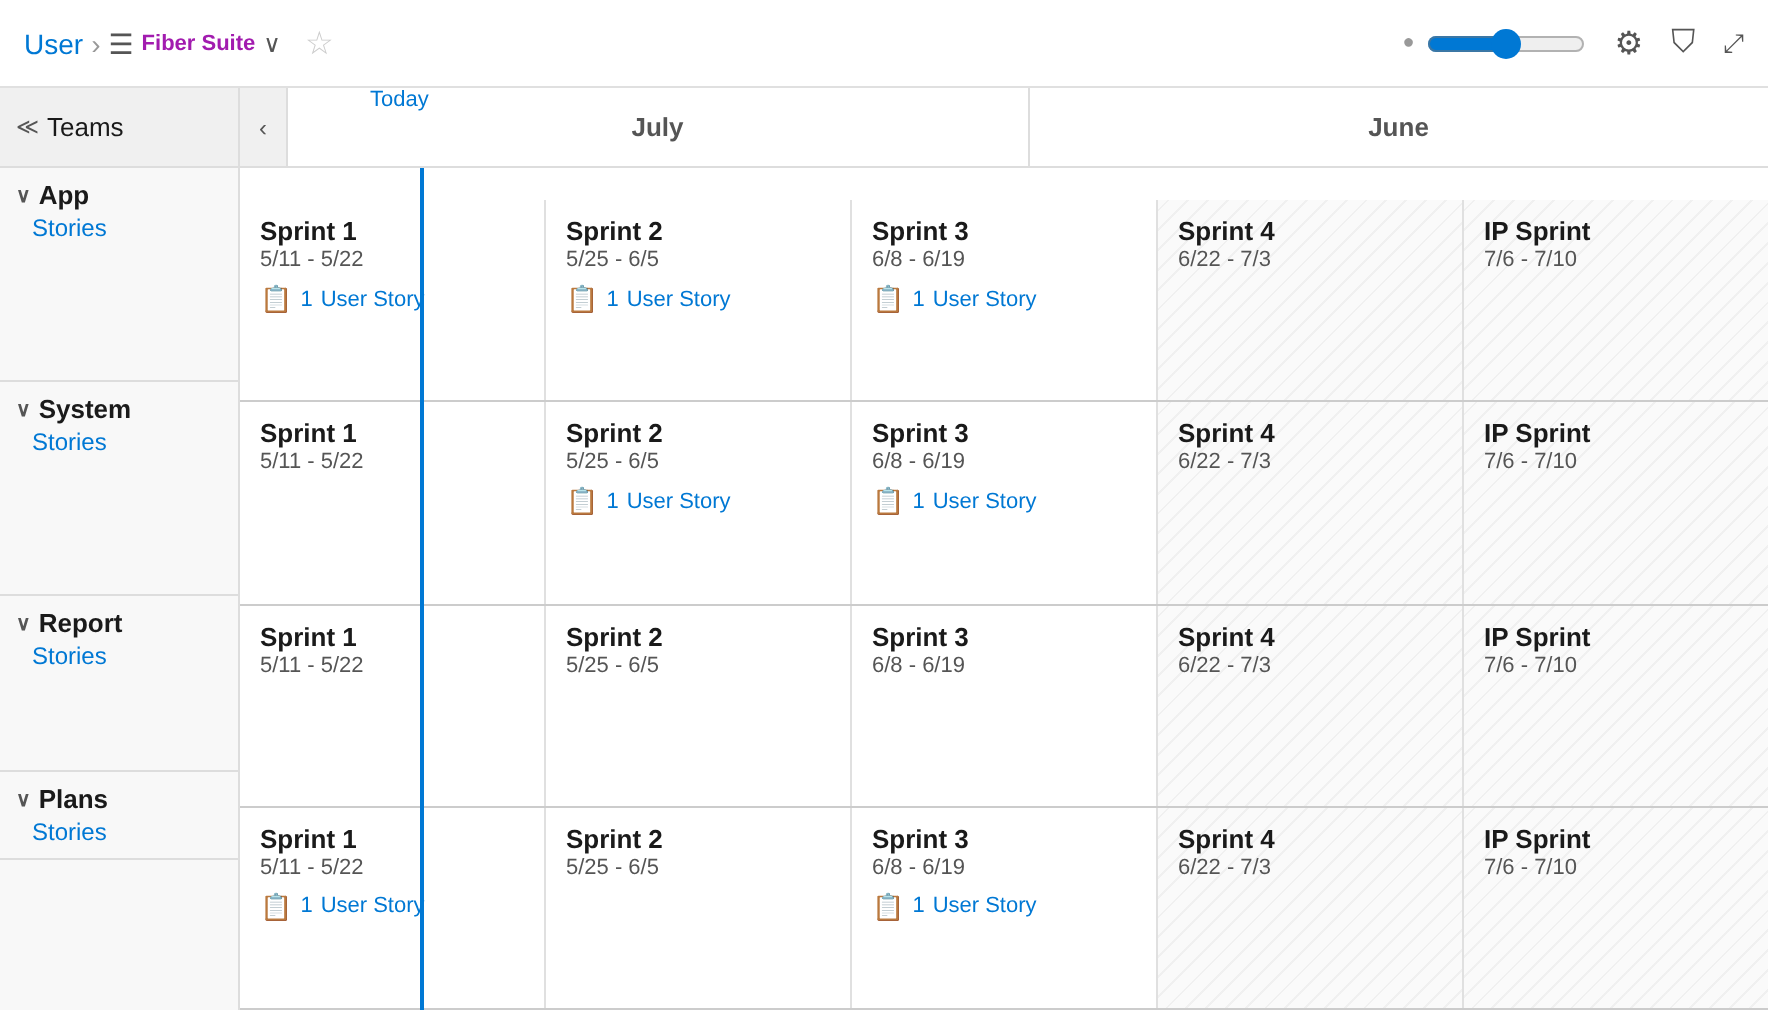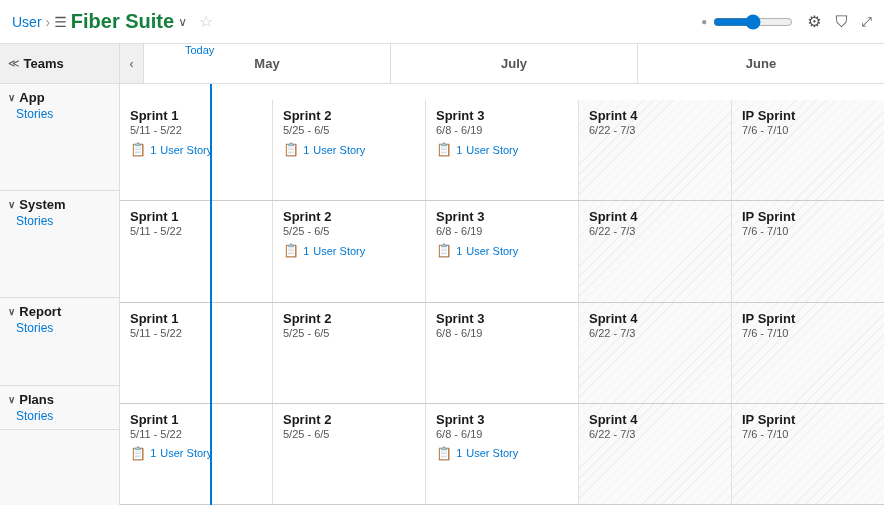--- a/index.html
+++ b/index.html
@@ -12,21 +12,21 @@
       padding: 6px 12px;
       background: #fff;
       border-bottom: 1px solid #e0e0e0;
       height: 44px;
     }
     .header-left { display: flex; align-items: center; gap: 6px; flex: 1; }
     .breadcrumb { display: flex; align-items: center; gap: 4px; color: #666; font-size: 14px; }
     .breadcrumb-plans { color: #0078d4; cursor: pointer; }
     .breadcrumb-sep { color: #999; }
     .breadcrumb-icon { color: #555; }
-    .breadcrumb-title { font-weight: 600; color: #15803d; font-size: 20px; }
+    .breadcrumb-title { font-weight: 600; color: #a21caf; font-size: 11px; }
     .breadcrumb-chevron { color: #555; font-size: 12px; }
     .star-icon { color: #ccc; font-size: 16px; margin-left: 6px; }
     .header-right { display: flex; align-items: center; gap: 14px; }
     .slider-container { display: flex; align-items: center; gap: 6px; }
     .slider { width: 80px; accent-color: #0078d4; }
     .header-icon { color: #555; font-size: 16px; cursor: pointer; }
 
     
     .main { display: flex; height: calc(505px - 44px); }
 
@@ -41,21 +41,21 @@
     }
     .sidebar-header {
       display: flex;
       align-items: center;
       gap: 4px;
       padding: 0 8px;
       height: 40px;
       border-bottom: 1px solid #ddd;
       background: #f0f0f0;
     }
-    .sidebar-header-label { font-size: 13px; font-weight: 700; color: #1a1a1a; }
+    .sidebar-header-label { font-size: 13px; font-weight: 400; color: #1a1a1a; }
     .collapse-icon { color: #555; font-size: 11px; cursor: pointer; }
 
     .team-group { border-bottom: 1px solid #ddd; }
     .team-name {
       display: flex;
       align-items: center;
       gap: 4px;
       padding: 6px 8px 2px 8px;
       font-size: 13px;
       font-weight: 600;
@@ -174,21 +174,20 @@
       </div>
       <div class="team-stories">Stories</div>
     </div>
   </div>
 
   <div class="calendar">
 
     <div class="month-header" style="position:relative;">
       <span class="today-label">Today</span>
       <div class="month-nav">‹</div>
-      <div class="month-cell">May</div>
       <div class="month-cell">July</div>
       <div class="month-cell">June</div>
     </div>
 
     <div style="flex:1; overflow:hidden; display:flex; flex-direction:column; position:relative;">
 
       <div style="position:absolute; left:90px; top:0; bottom:0; width:2px; background:#0078d4; z-index:5;"></div>
 
       <div id="grid-rows" style="display:flex; flex-direction:column; height:100%;margin-top:16px;">
           <div style="display: flex; border-bottom: 1px solid rgb(204, 204, 204); flex: 1 1 0%;">

